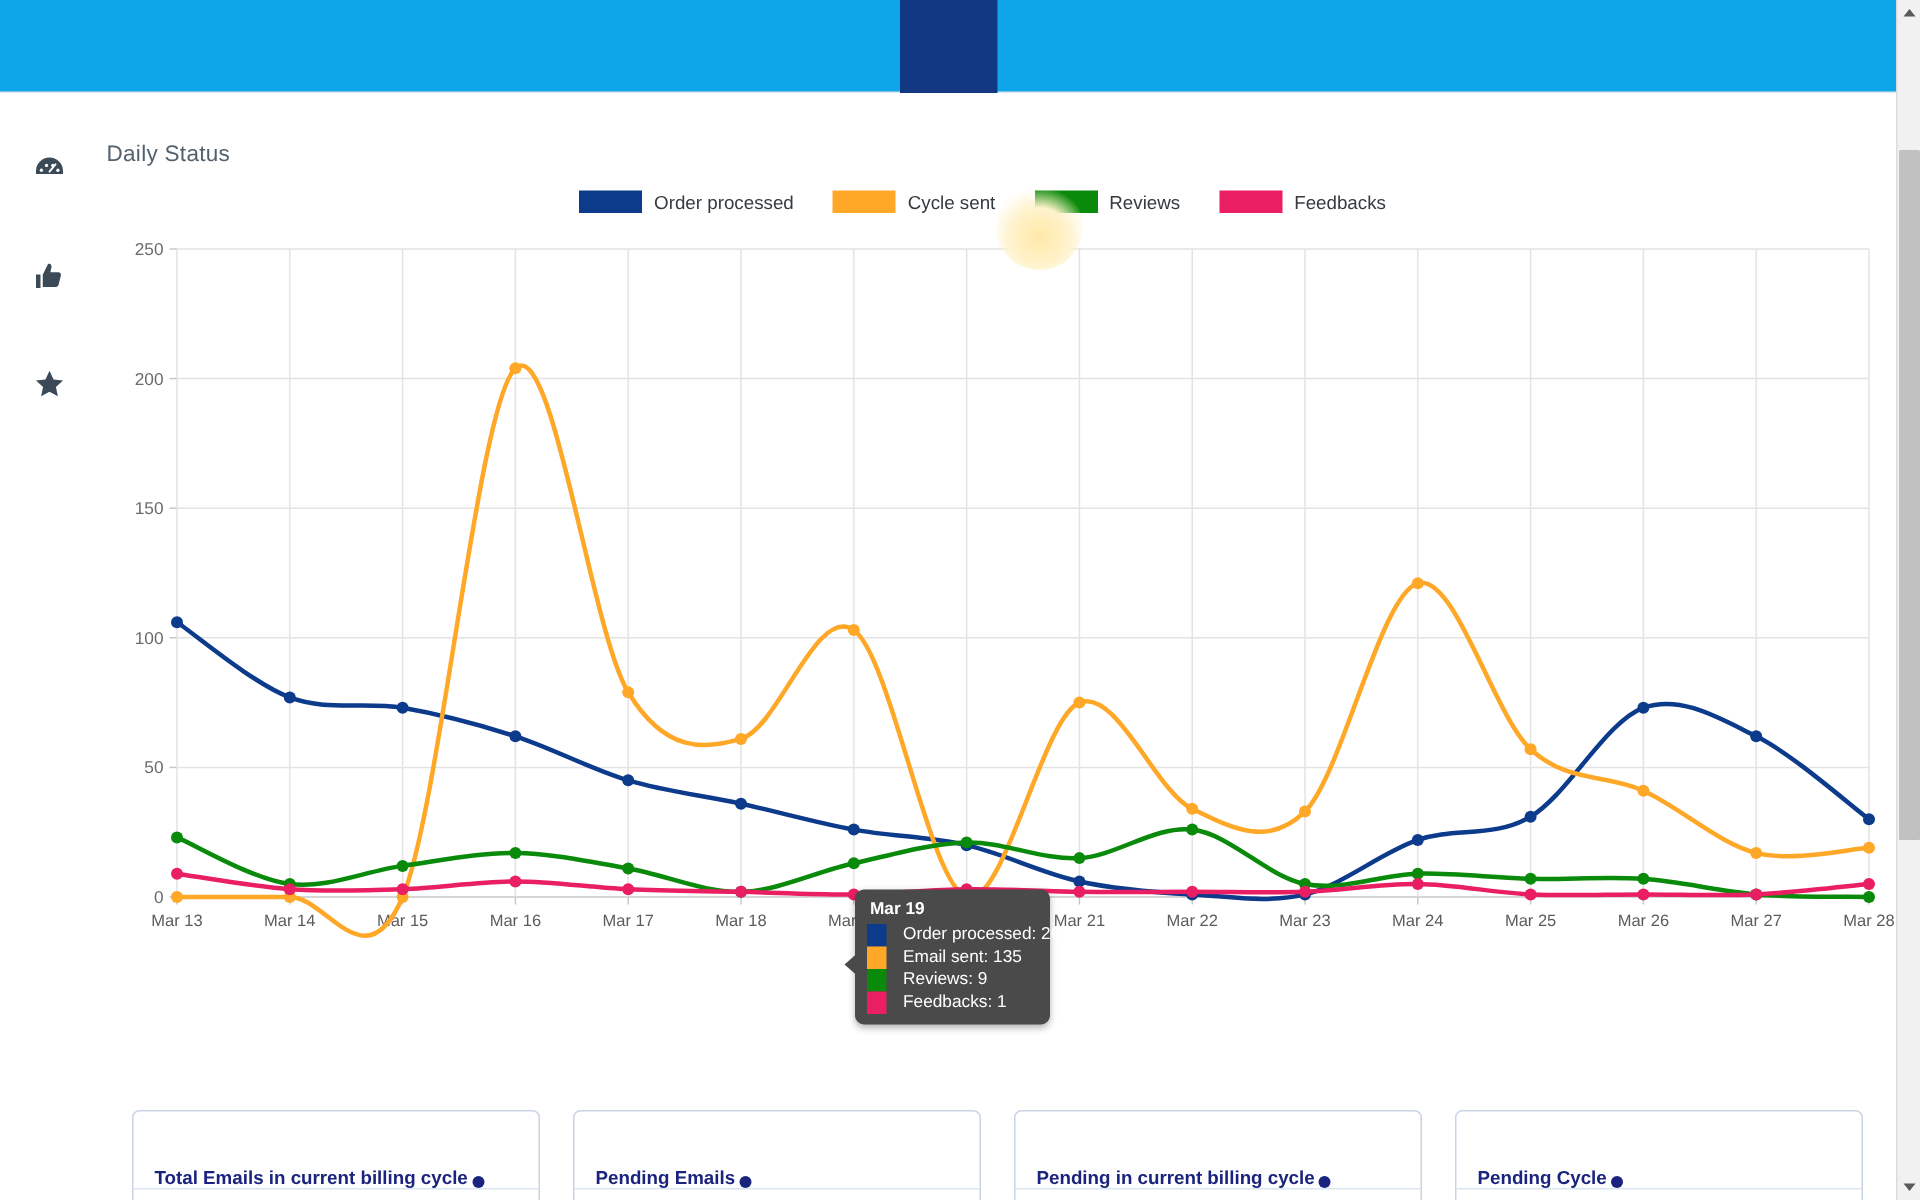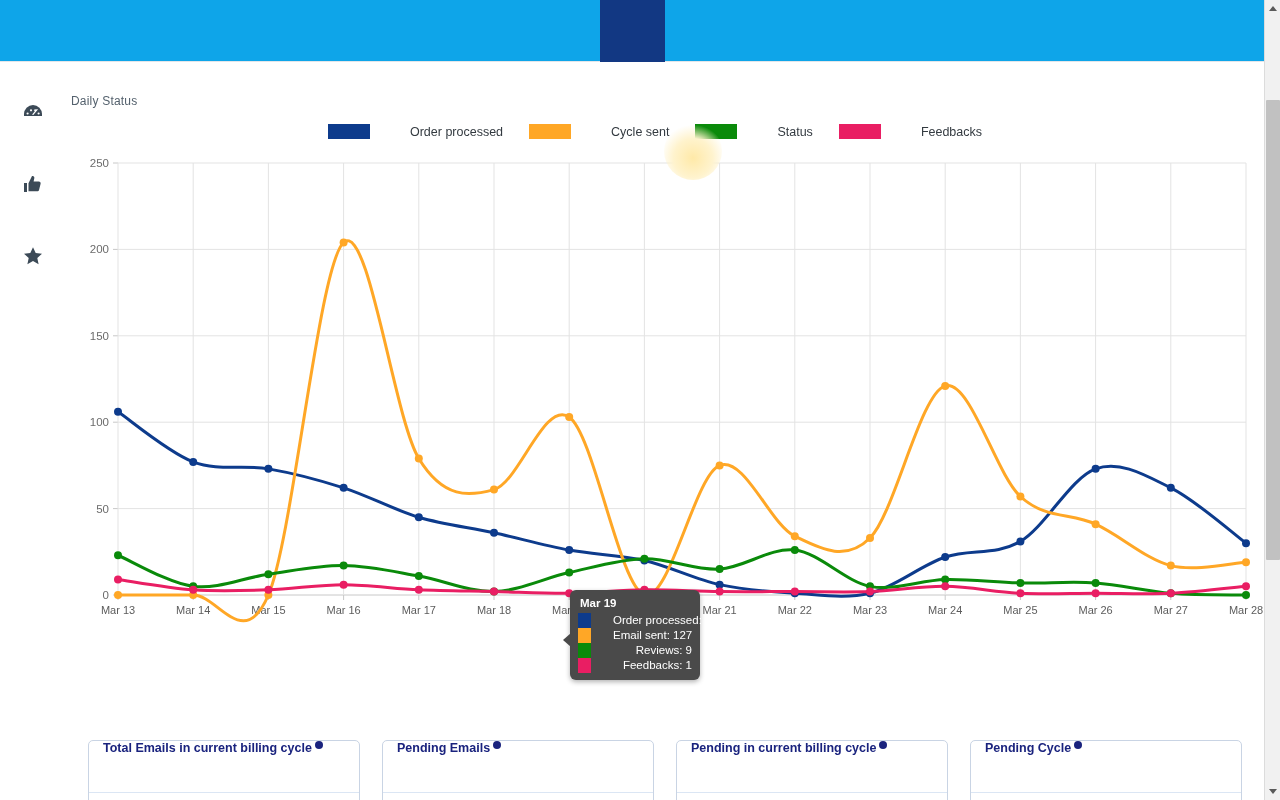--- a/index.html
+++ b/index.html
@@ -56,48 +56,48 @@
     padding-top: 38px; gap: 48px;
   }
   .rail-icon { width: 24px; height: 24px; color: #3c4a57; display:block; cursor: pointer; }
 
   
   #content {
     position: absolute; left: 66px; top: 62px; width: 1198px; height: 738px;
     background: #ffffff; overflow: hidden;
   }
   #page-title {
-    font-size: 12px; color: #54616d; font-weight: 400;
+    font-size: 15px; color: #54616d; font-weight: 400;
     padding: 32px 0 0 5px; letter-spacing: .2px;
   }
 
   
   #legend {
     display: flex; align-items: center; justify-content: center;
     gap: 26px; margin-top: 16px; padding-right: 20px;
   }
   .legend-item { display: flex; align-items: center; gap: 8px; cursor: pointer; }
   .legend-swatch { width: 42px; height: 15px; display: block; }
-  .legend-label { font-size: 12.5px; color: #333a40; margin-left: 32px; }
+  .legend-label { font-size: 12.5px; color: #333a40; }
 
   
   #chart-area { position: relative; margin-top: 6px; height: 490px; }
   #chart-svg { position: absolute; left: 0; top: 0; }
 
   
   #tooltip {
     position: absolute; left: 504px; top: 445px;
     background: #4a4a4a; color: #ffffff;
     border-radius: 6px; padding: 6px 8px 7px 8px;
     font-size: 11.5px; line-height: 15px;
     box-shadow: 0 2px 5px rgba(0,0,0,.3);
     z-index: 5; width: 130px;
   }
   #tooltip-title { font-weight: bold; font-size: 11.5px; padding: 0 0 2px 2px; }
-  .tt-row { display: flex; align-items: center; gap: 22px; justify-content: space-between; }
+  .tt-row { display: flex; align-items: center; gap: 11px; }
   .tt-swatch { width: 13px; height: 15px; flex: 0 0 13px; }
   .tt-text { white-space: nowrap; }
   #tt-arrow {
     position: absolute; left: -7px; top: 43px;
     width: 0; height: 0;
     border-top: 7px solid transparent;
     border-bottom: 7px solid transparent;
     border-right: 8px solid #4a4a4a;
   }
 
@@ -105,21 +105,21 @@
   #cards {
     position: absolute; left: 22px; top: 678px; width: 1170px;
     display: flex; gap: 22px;
   }
   .card {
     width: 272px; height: 120px;
     border: 1px solid #c9d4e4; border-radius: 5px;
     background: #fff;
   }
   .card-head {
-    height: 52px; display: flex; align-items: flex-start;
+    height: 52px; display: flex; align-items: flex-end;
     padding: 0 14px; border-bottom: 1px solid #dbe6f4;
     gap: 3px;
   }
   .card-title { color: #1a237e; font-size: 12.5px; font-weight: bold; }
   .card-dot {
     width: 8px; height: 8px; border-radius: 50%; background: #1a237e; display:block;
   }
   #spinner-glow {
     position: absolute; left: 598px; top: 60px;
     width: 58px; height: 58px; border-radius: 50%;
@@ -236,21 +236,21 @@
     <div class="legend-item">
       <span class="legend-swatch" style="background:#0d3b8c"></span>
       <span class="legend-label">Order processed</span>
     </div>
     <div class="legend-item">
       <span class="legend-swatch" style="background:#ffa726"></span>
       <span class="legend-label">Cycle sent</span>
     </div>
     <div class="legend-item">
       <span class="legend-swatch" style="background:#0a8a0a"></span>
-      <span class="legend-label">Status</span>
+      <span class="legend-label">Reviews</span>
     </div>
     <div class="legend-item">
       <span class="legend-swatch" style="background:#e91e63"></span>
       <span class="legend-label">Feedbacks</span>
     </div>
   </div>
 
   <div id="chart-area">
     <svg id="chart-svg" width="1198" height="490">
         <line x1="52" y1="450" x2="1180" y2="450" stroke="#c8c8c8" stroke-width="1"></line>
@@ -399,21 +399,21 @@
 
     <div id="tooltip">
       <div id="tt-arrow"></div>
       <div id="tooltip-title">Mar 19</div>
       <div class="tt-row">
         <span class="tt-swatch" style="background:#0d3b8c"></span>
         <span class="tt-text">Order processed: 26</span>
       </div>
       <div class="tt-row">
         <span class="tt-swatch" style="background:#ffa726"></span>
-        <span class="tt-text">Email sent: 127</span>
+        <span class="tt-text">Email sent: 135</span>
       </div>
       <div class="tt-row">
         <span class="tt-swatch" style="background:#0a8a0a"></span>
         <span class="tt-text">Reviews: 9</span>
       </div>
       <div class="tt-row">
         <span class="tt-swatch" style="background:#e91e63"></span>
         <span class="tt-text">Feedbacks: 1</span>
       </div>
     </div>

